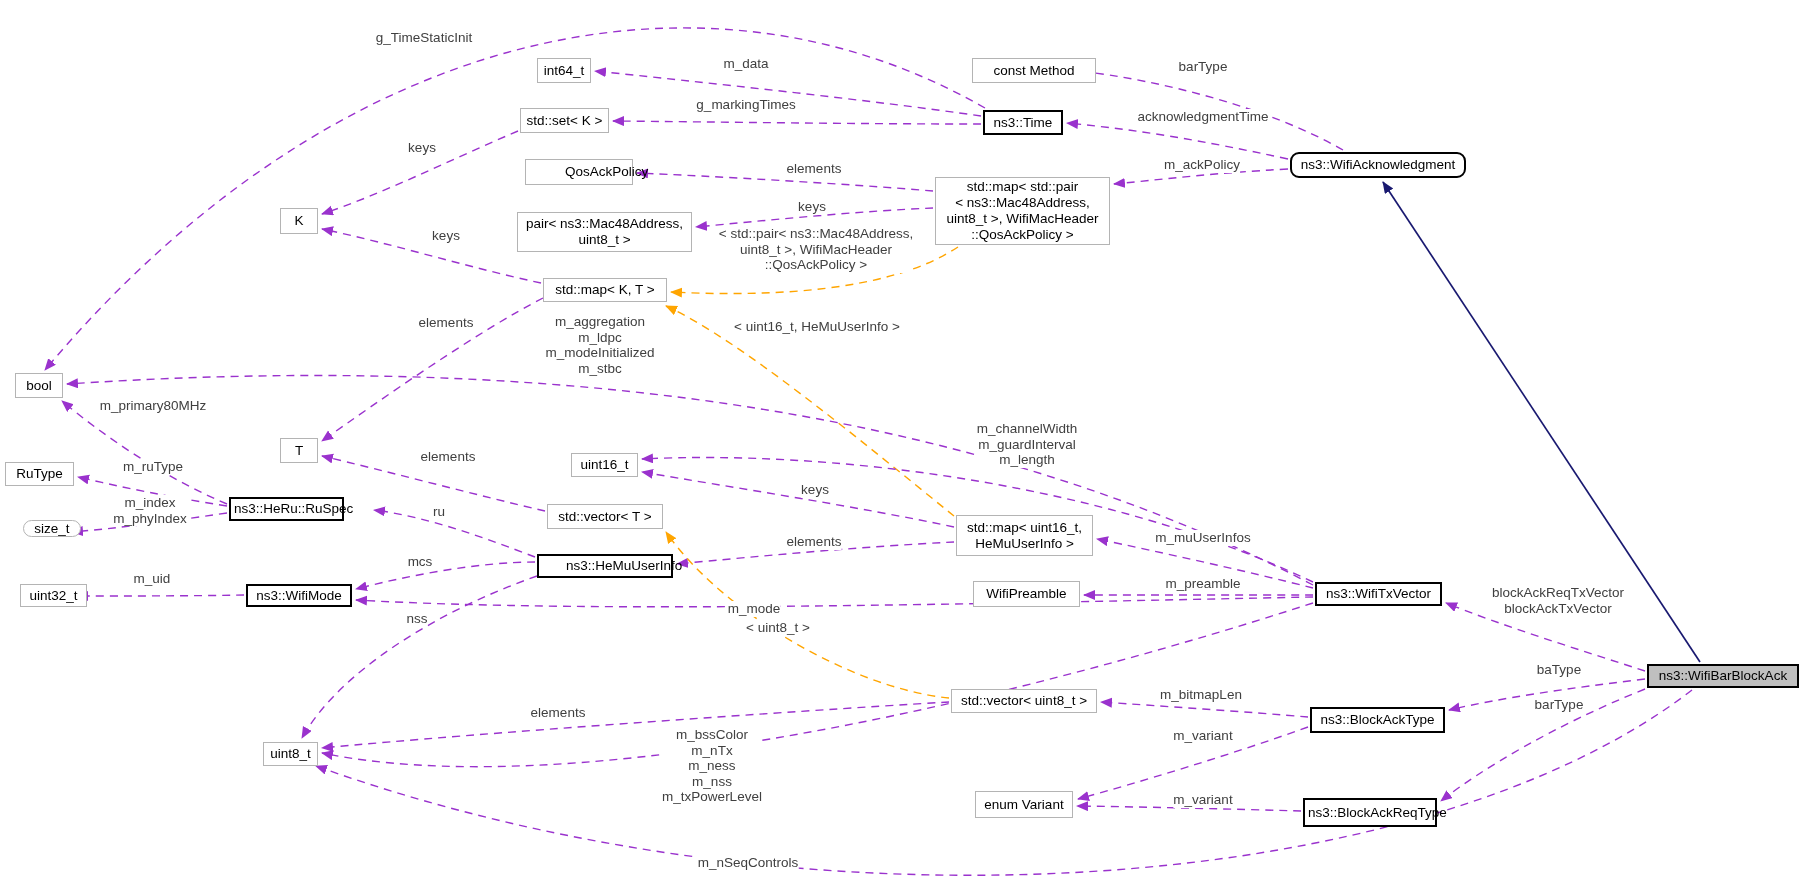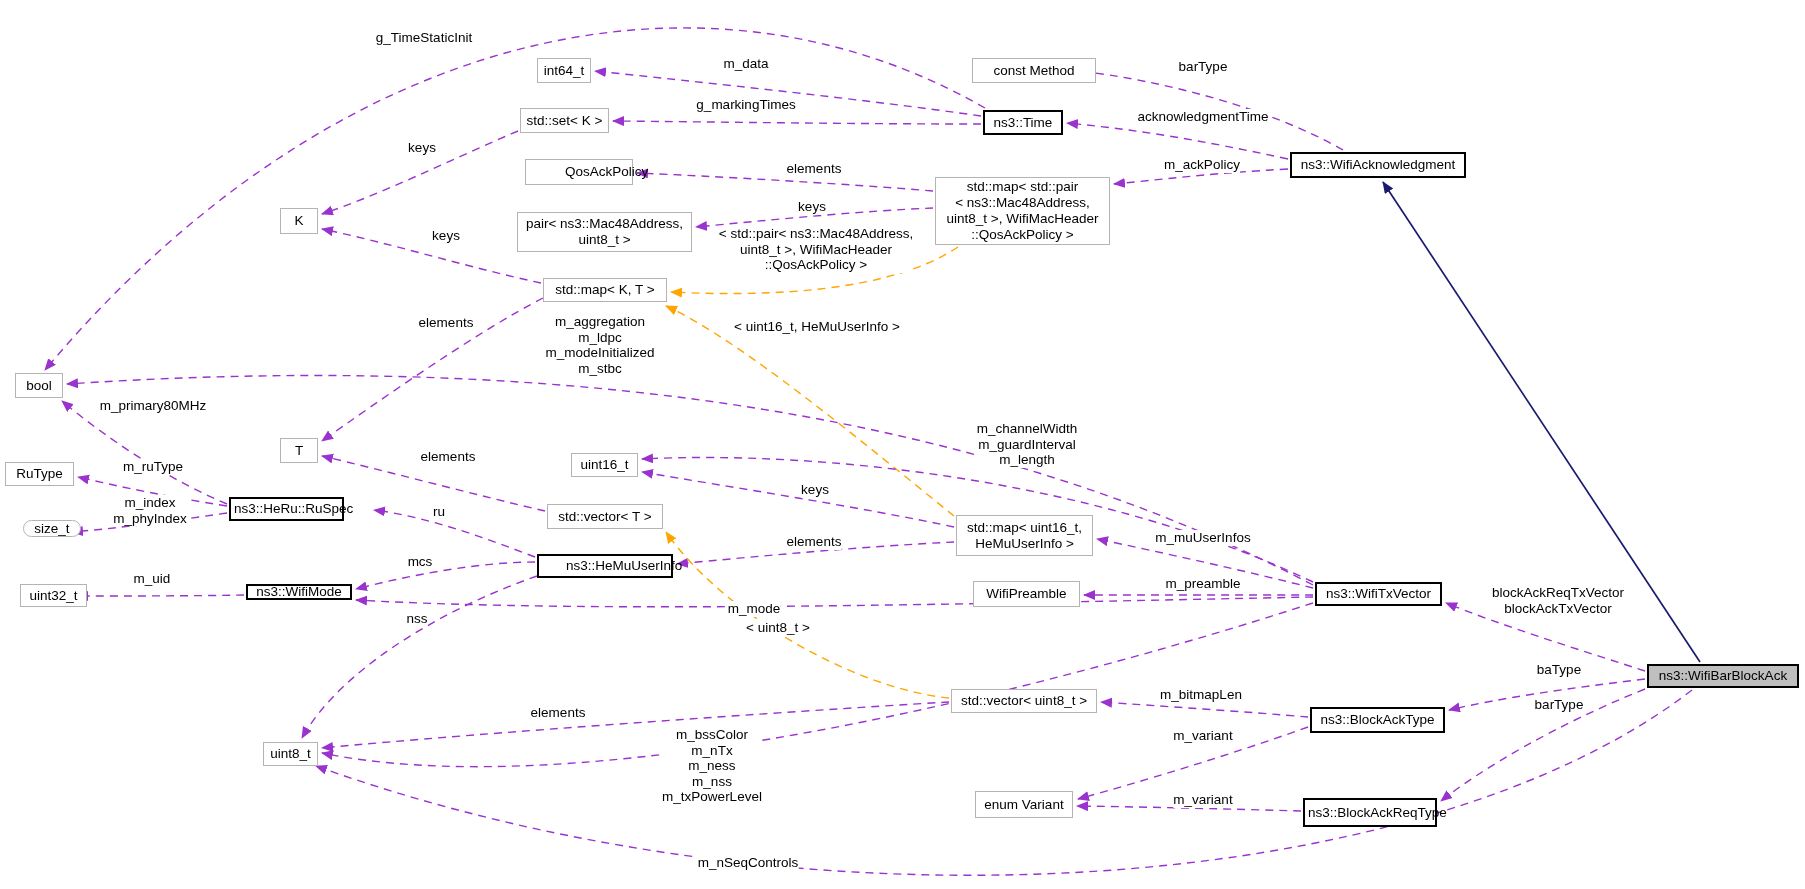--- a/index.html
+++ b/index.html
@@ -6,21 +6,21 @@
   #canvas{position:relative;width:1805px;height:889px;background:#fff;overflow:hidden;
           font-family:"Liberation Sans", sans-serif;}
   #edges{position:absolute;left:0;top:0;width:1805px;height:889px;}
   .node{position:absolute;display:flex;flex-direction:column;justify-content:center;
         box-sizing:border-box;background:#fff;text-align:center;color:#000;
         font-size:13.5px;line-height:16px;white-space:nowrap;z-index:3;}
   .node.plain{border:1px solid #b4b4b4;}
   .node.bold{border:2px solid #000;}
   .node.highlight{border:2px solid #000;background:#bfbfbf;}
   .node span{display:block;padding:0 3px;}
-  .elabel{position:absolute;transform:translateX(-50%);text-align:center;color:#000000;
+  .elabel{position:absolute;transform:translateX(-50%);text-align:center;color:#404040;
           font-size:13.5px;line-height:15.5px;white-space:nowrap;z-index:2;
           background:#fff;}
   .elabel span{display:block;}
   path.collaboration{fill:none;stroke-dasharray:8 6;stroke-width:1.4px;}
   path.template{fill:none;stroke-dasharray:8 6;stroke-width:1.4px;}
   path.inheritance{fill:none;stroke-width:1.7px;}
 </style>
 </head>
 <body>
 
@@ -233,42 +233,42 @@
         <span>&lt; ns3::Mac48Address,</span>
         <span>uint8_t &gt;, WifiMacHeader</span>
         <span>::QosAckPolicy &gt;</span>
       </div>
       <div class="node plain" style="left: 972px; top: 58px; width: 124px; height: 25px;">
         <span>const Method</span>
       </div>
       <div class="node bold" style="left: 983px; top: 110px; width: 80px; height: 25px;">
         <span>ns3::Time</span>
       </div>
-      <div class="node bold" style="left: 1290px; top: 152px; width: 176px; height: 26px;">
+      <div class="node bold" style="left: 1290px; top: 152px; width: 176px; height: 26px; border-radius: 9px;">
         <span>ns3::WifiAcknowledgment</span>
       </div>
       <div class="node plain" style="left: 15px; top: 373px; width: 48px; height: 25px;">
         <span>bool</span>
       </div>
       <div class="node plain" style="left: 280px; top: 438px; width: 38px; height: 25px;">
         <span>T</span>
       </div>
       <div class="node plain" style="left: 5px; top: 462px; width: 69px; height: 24px;">
         <span>RuType</span>
       </div>
       <div class="node plain" style="left: 23px; top: 520px; width: 58px; height: 17px; border-radius: 9px;">
         <span>size_t</span>
       </div>
       <div class="node bold" style="left: 229px; top: 497px; width: 115px; height: 24px;">
         <span>ns3::HeRu::RuSpec</span>
       </div>
       <div class="node plain" style="left: 20px; top: 584px; width: 67px; height: 23px;">
         <span>uint32_t</span>
       </div>
-      <div class="node bold" style="left: 246px; top: 584px; width: 106px; height: 16px;">
+      <div class="node bold" style="left: 246px; top: 584px; width: 106px; height: 23px;">
         <span>ns3::WifiMode</span>
       </div>
       <div class="node plain" style="left: 571px; top: 453px; width: 67px; height: 24px;">
         <span>uint16_t</span>
       </div>
       <div class="node plain" style="left: 547px; top: 504px; width: 116px; height: 25px;">
         <span>std::vector&lt; T &gt;</span>
       </div>
       <div class="node bold" style="left: 537px; top: 554px; width: 136px; height: 24px; padding-left: 24px;">
         <span>ns3::HeMuUserInfo</span>

